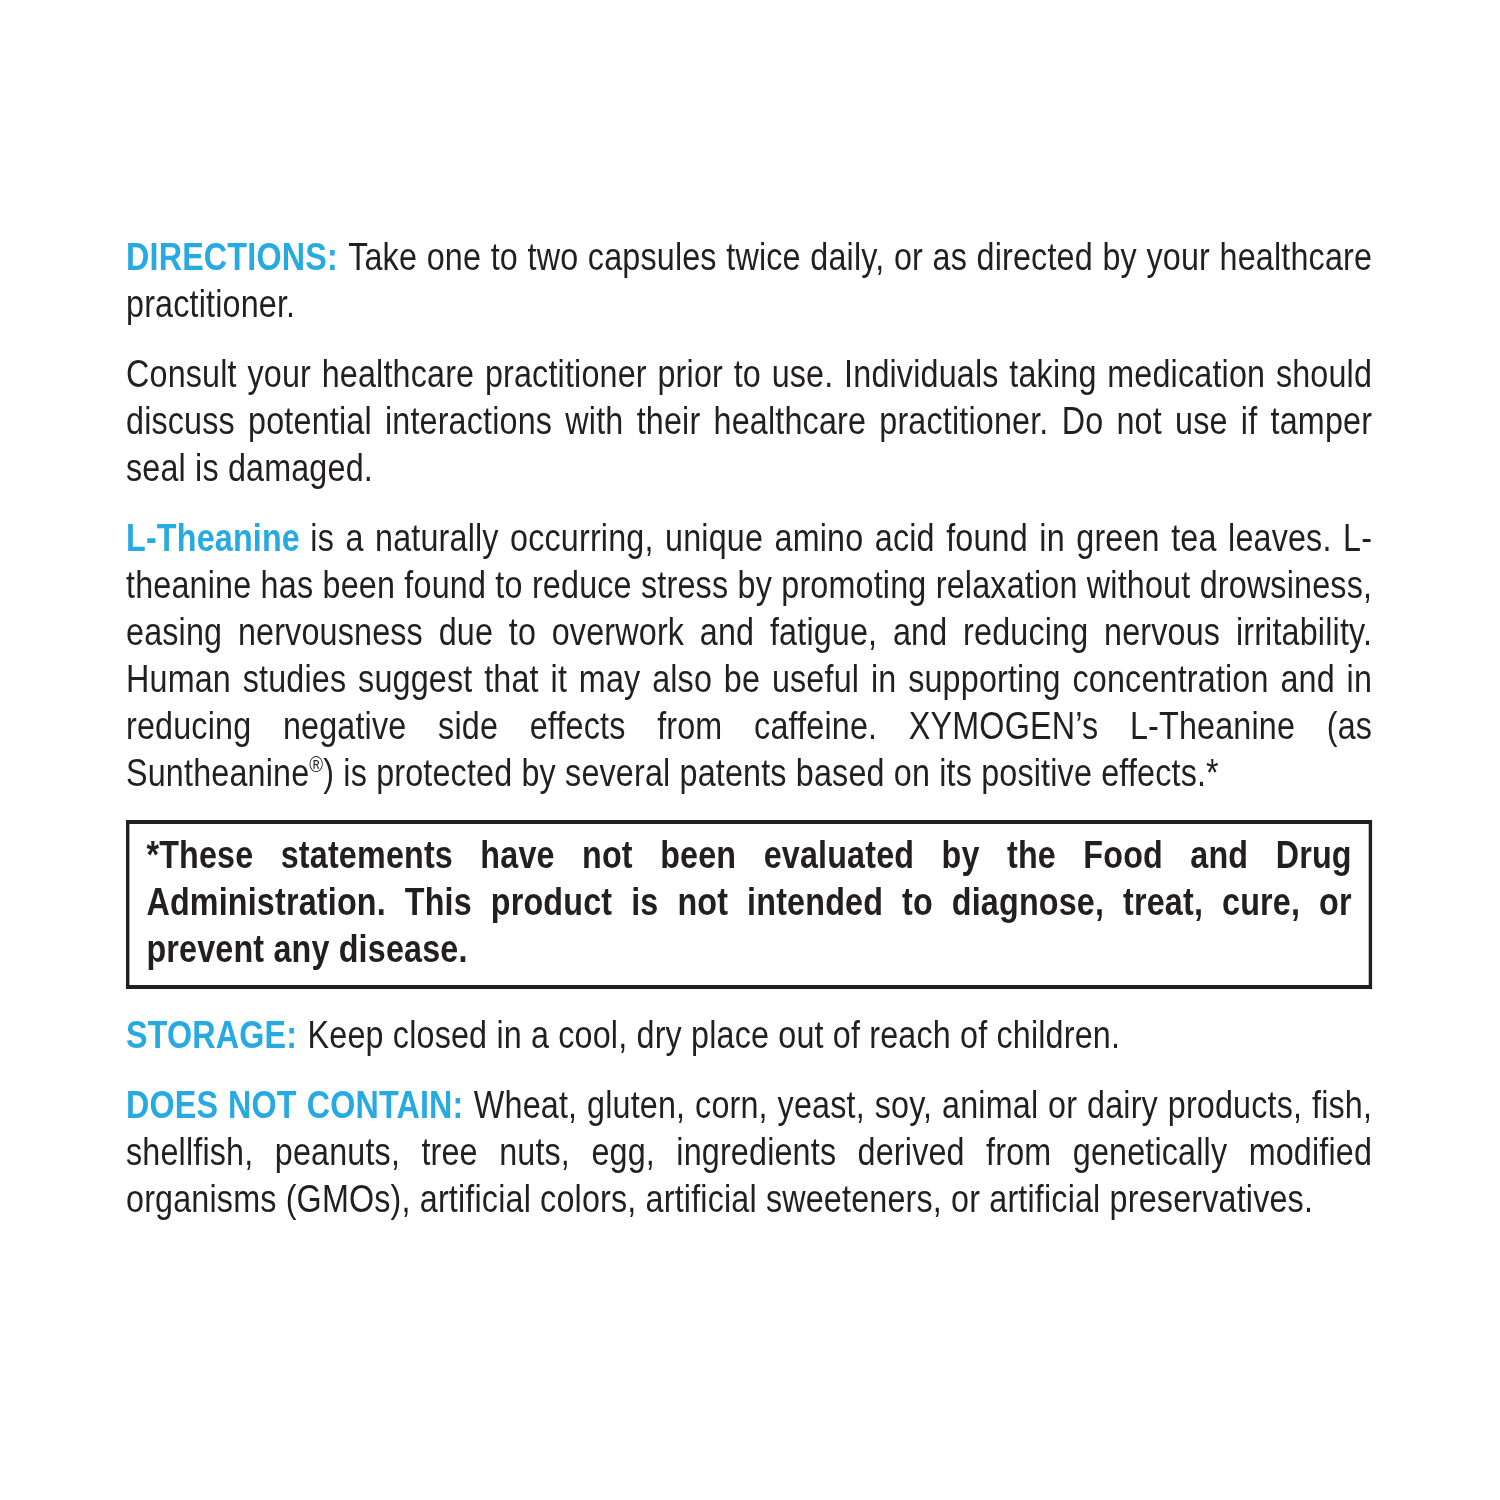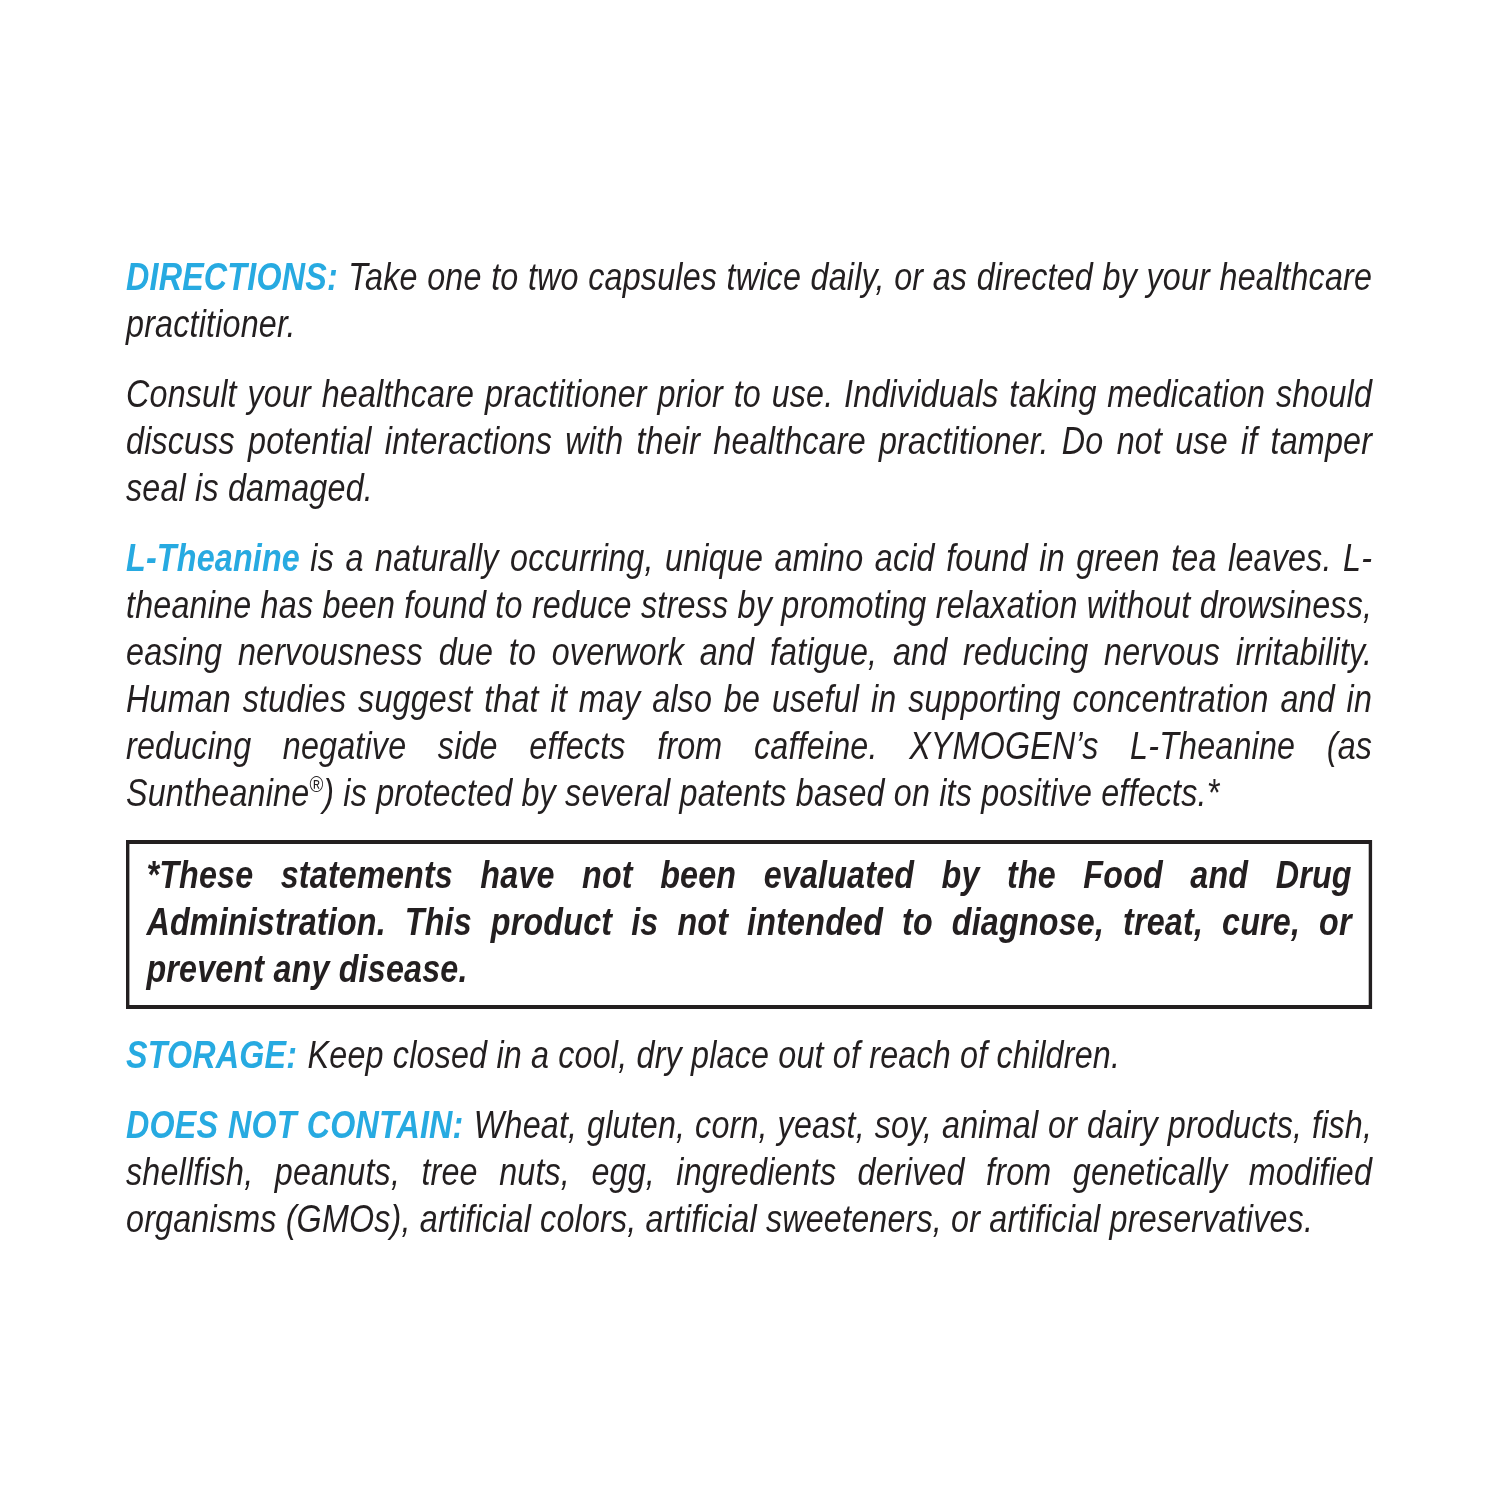--- a/index.html
+++ b/index.html
@@ -11,23 +11,22 @@
     width: 1500px;
     height: 1500px;
     position: relative;
     overflow: hidden;
     font-family: "Liberation Sans", "DejaVu Sans", sans-serif;
     color: #231f20;
   }
   .label-sheet {
     position: absolute;
     left: 126px;
-    top: 254px;
+    top: 234px;
     width: 1246px;
-    font-style: italic;
   }
   
   .text-scale {
     width: 1466px;
     transform: scaleX(0.85);
     transform-origin: left top;
   }
   .para {
     margin: 0 0 23px 0;
     font-size: 38px;

